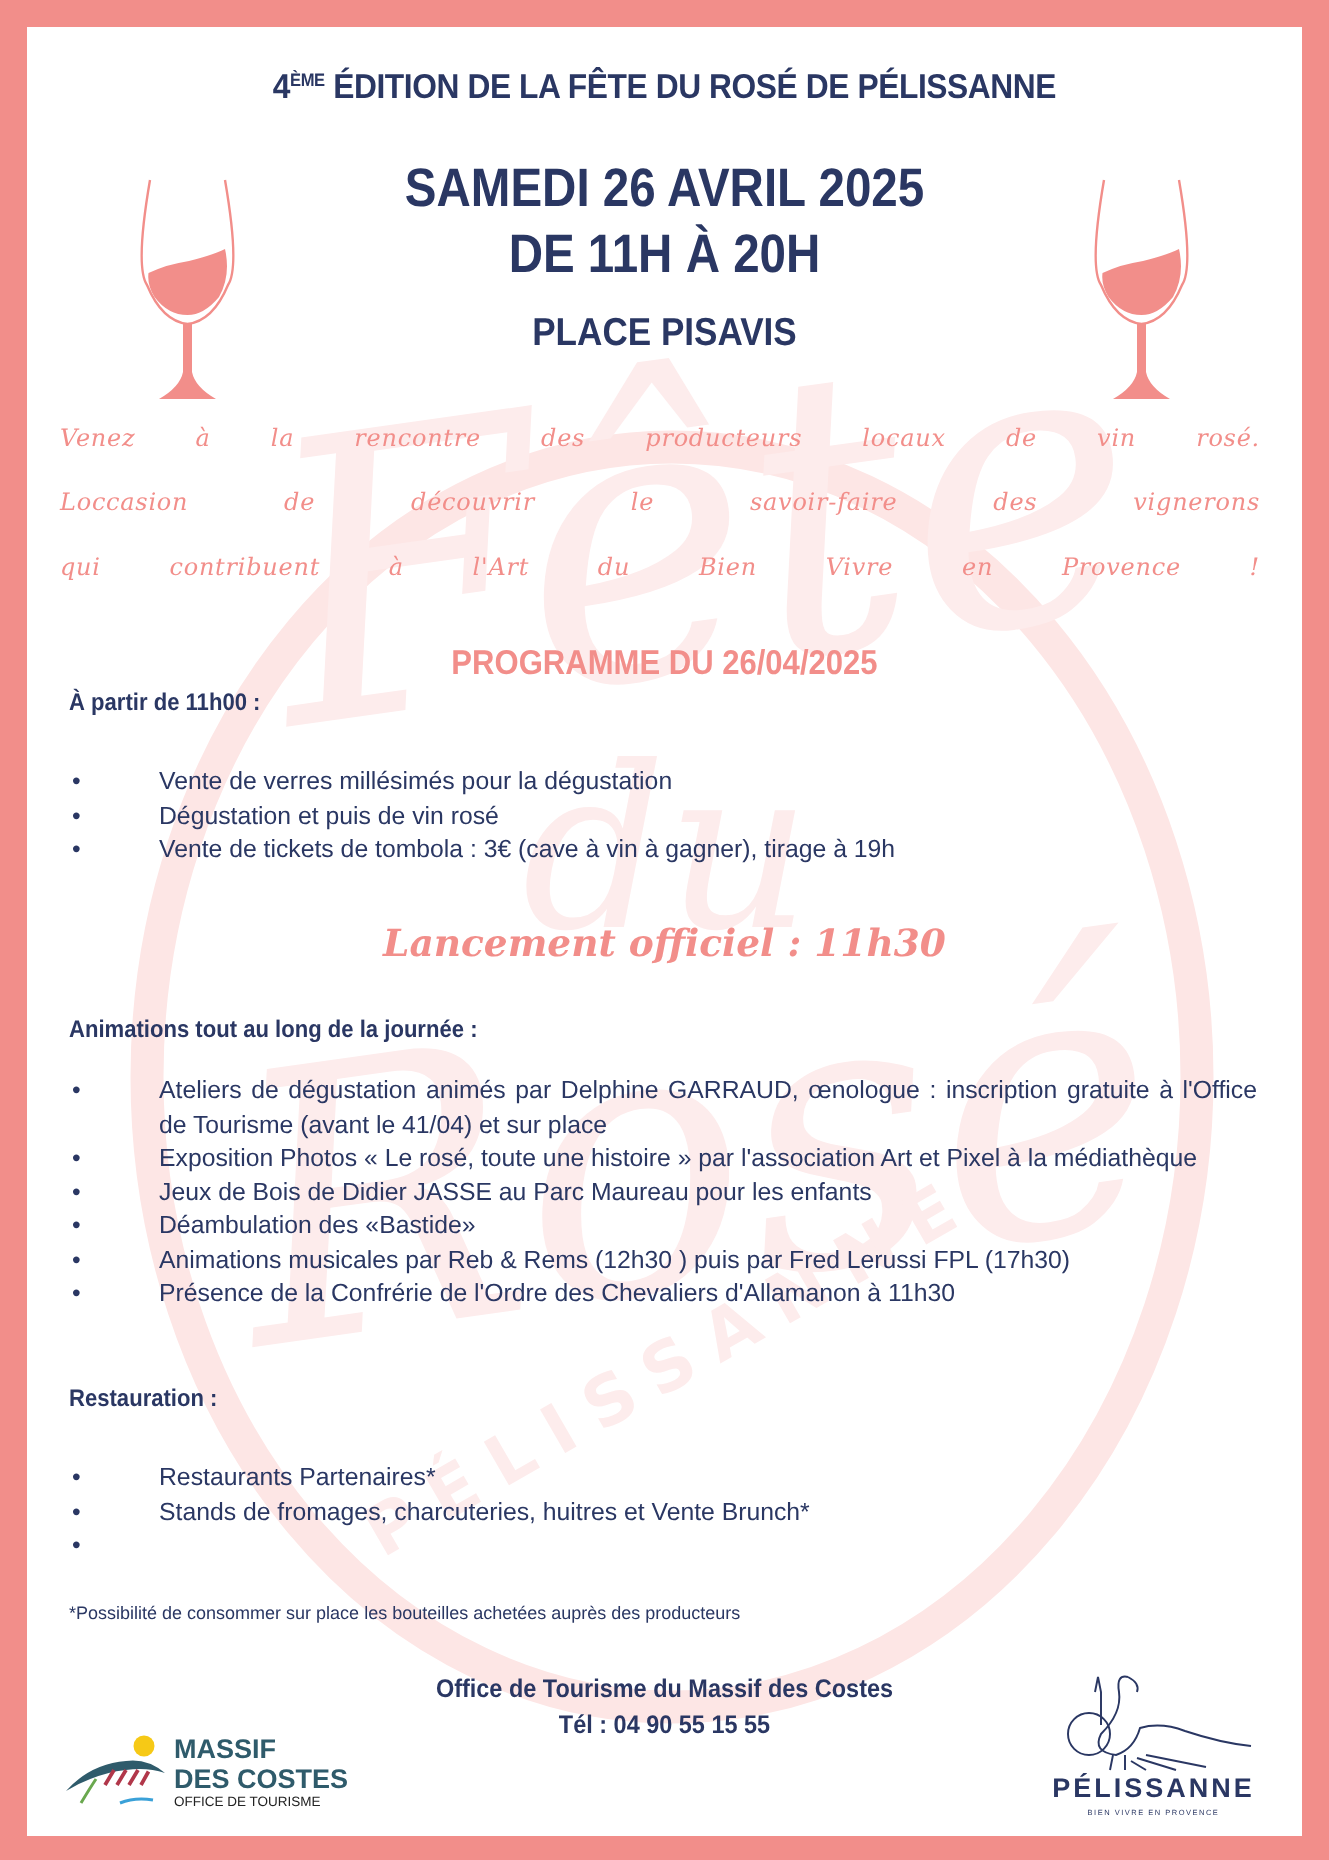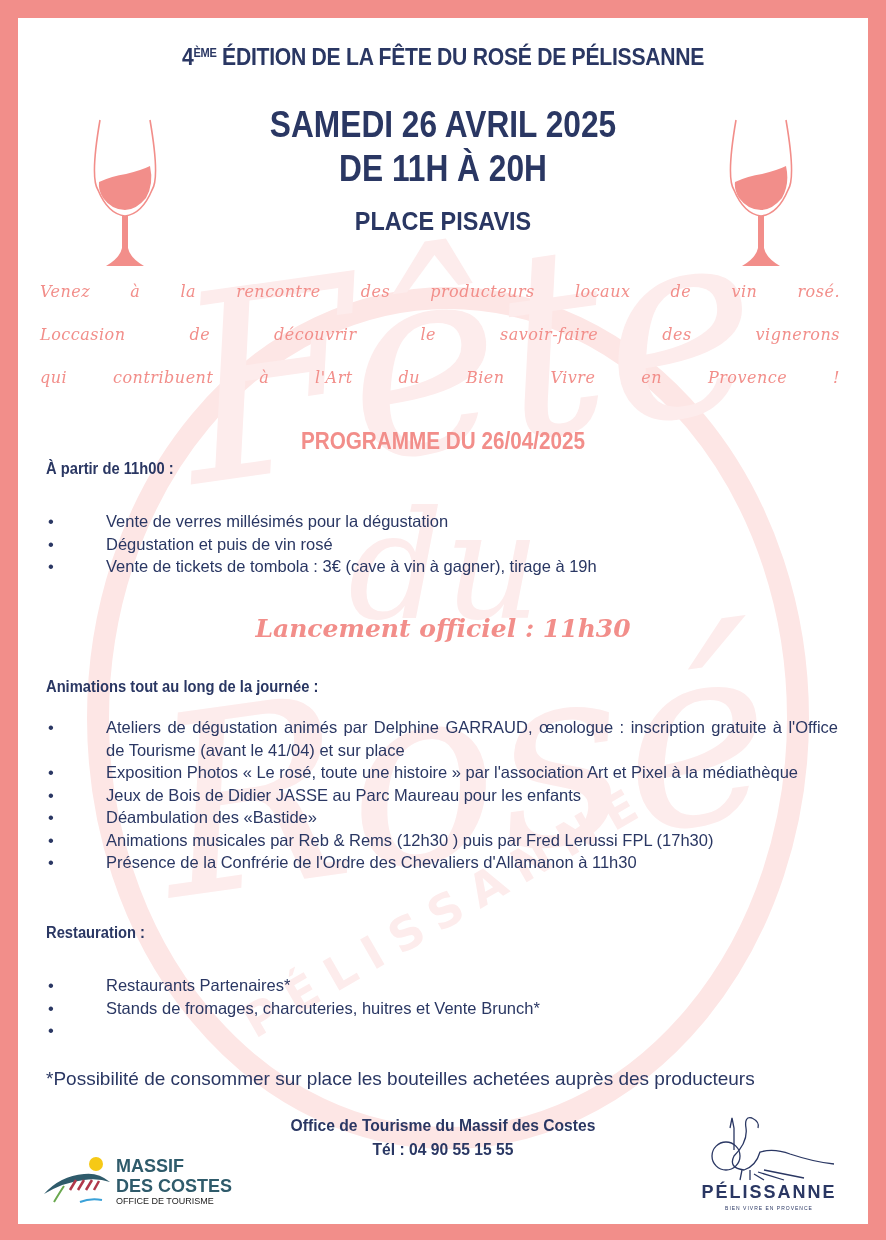--- a/index.html
+++ b/index.html
@@ -16,21 +16,21 @@
   .h-place { top:188px; font-size:26px; font-weight:bold; transform:scaleX(0.9); }
   .glass { position:absolute; }
   .intro { position:absolute; left:22px; width:800px; top:252px; font-family:"DejaVu Serif", serif; font-style:italic; font-size:16px; line-height:43px; text-align:justify; text-align-last:justify; letter-spacing:0.5px; }
   .intro .line { display:block; text-align:justify; text-align-last:justify; }
   .prog-title { top:410px; font-size:23px; font-weight:bold; transform:scaleX(0.9); }
   .section-head { position:absolute; left:28px; font-size:16px; font-weight:bold; transform-origin:left; transform:scaleX(0.92); }
   ul.bul { position:absolute; left:28px; width:792px; margin:0; padding:0; list-style:none; font-size:16.5px; line-height:22.5px; }
   ul.bul li { position:relative; padding-left:60px; text-align:justify; }
   ul.bul li .dot { position:absolute; left:2px; top:0; }
   .launch { top:596px; font-family:"DejaVu Serif", serif; font-style:italic; font-size:25px; }
-  .footnote { position:absolute; left:28px; top:1050px; font-size:19px; }
+  .footnote { position:absolute; left:28px; top:1050px; font-size:12px; }
   .contact { top:1096px; font-size:17px; font-weight:bold; line-height:24px; transform:scaleX(0.92); }
   .logo-costes { position:absolute; left:22px; top:1132px; }
   .logo-pel { position:absolute; left:676px; top:1090px; }
 </style>
 </head>
 <body>
 
 <div class="sheet">
 
   <svg class="watermark" viewBox="0 0 850 1206">

